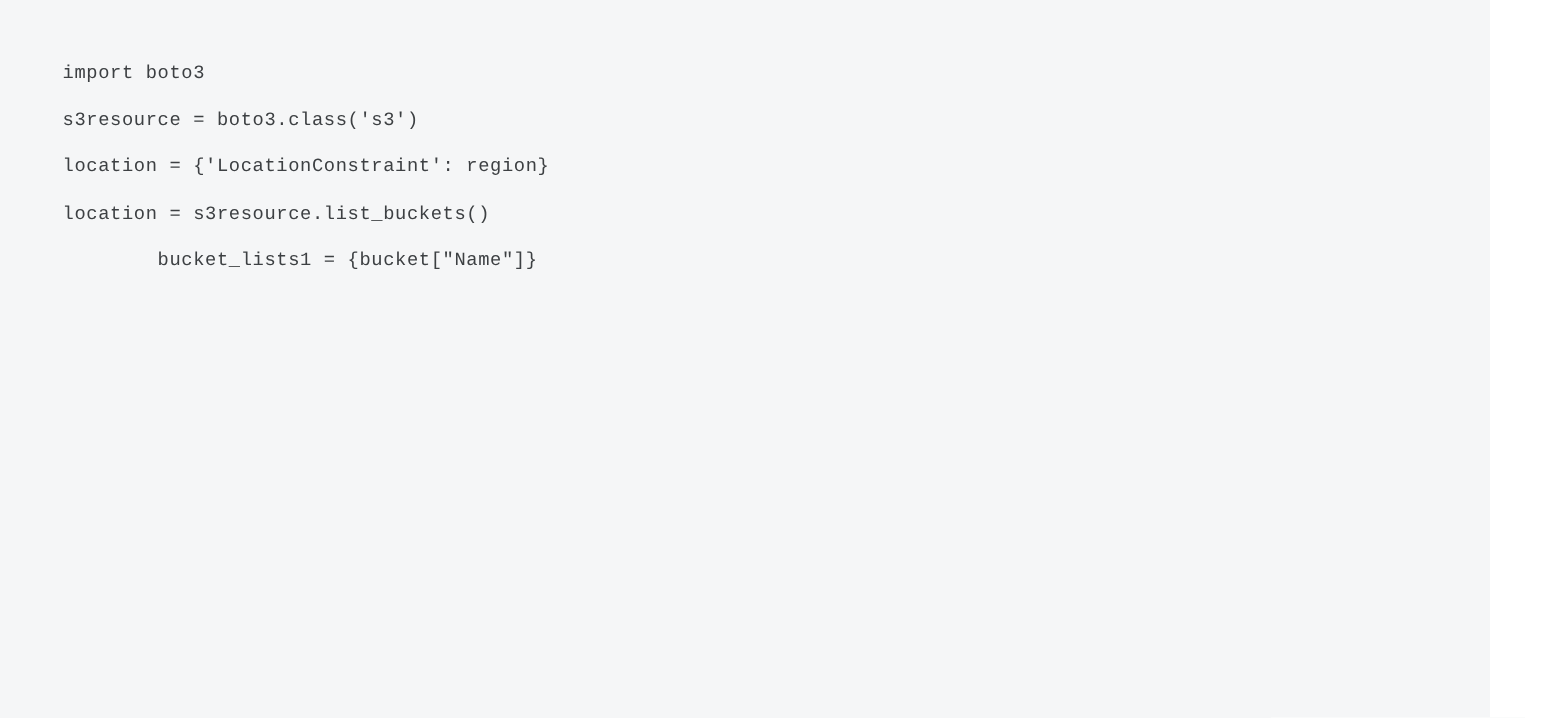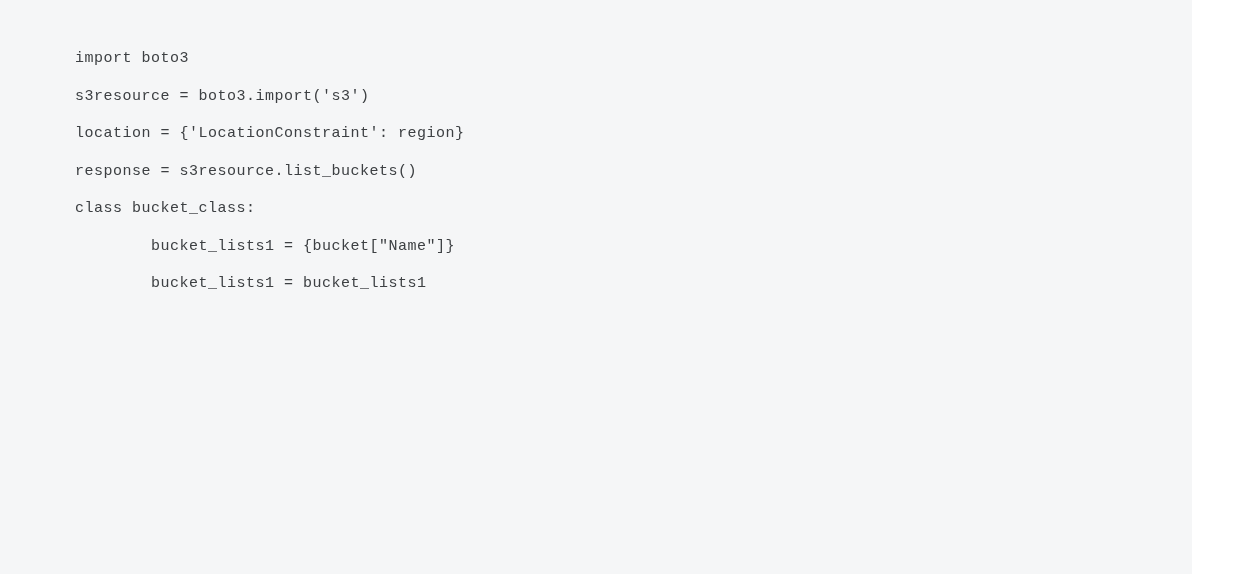--- a/index.html
+++ b/index.html
@@ -7,39 +7,37 @@
       padding: 0;
       box-sizing: border-box;
     }
     body {
       background: #ffffff;
       font-family: Consolas, Monaco, 'Courier New', monospace;
       padding: 0;
     }
     .code-block {
       background: #f5f6f7;
-      padding: 40px 50px 50px 75px;
+      padding: 40px 50px 50px 50px;
       width: 1192px;
       height: 574px;
       overflow: hidden;
     }
     .code-line {
       color: #3d4043;
       font-size: 15px;
       line-height: 2.5;
       white-space: pre;
       letter-spacing: 0.5px;
       font-family: Consolas, Monaco, 'Courier New', monospace;
     }
   </style>
 </head>
 <body>
 
 <div class="code-block">
   <div class="code-line">import boto3</div>
-  <div class="code-line">s3resource = boto3.import('s3')</div>
+  <div class="code-line">s3resource = boto3.class('s3')</div>
   <div class="code-line">location = {'LocationConstraint': region}</div>
-  <div class="code-line">response = s3resource.list_buckets()</div>
+  <div class="code-line">location = s3resource.list_buckets()</div>
   <div class="code-line"></div>
-  <div class="code-line">class bucket_class:</div>
   <div class="code-line">        bucket_lists1 = {bucket["Name"]}</div>
-  <div class="code-line">        bucket_lists1 = bucket_lists1</div>
 </div>
 
 </body></html>

